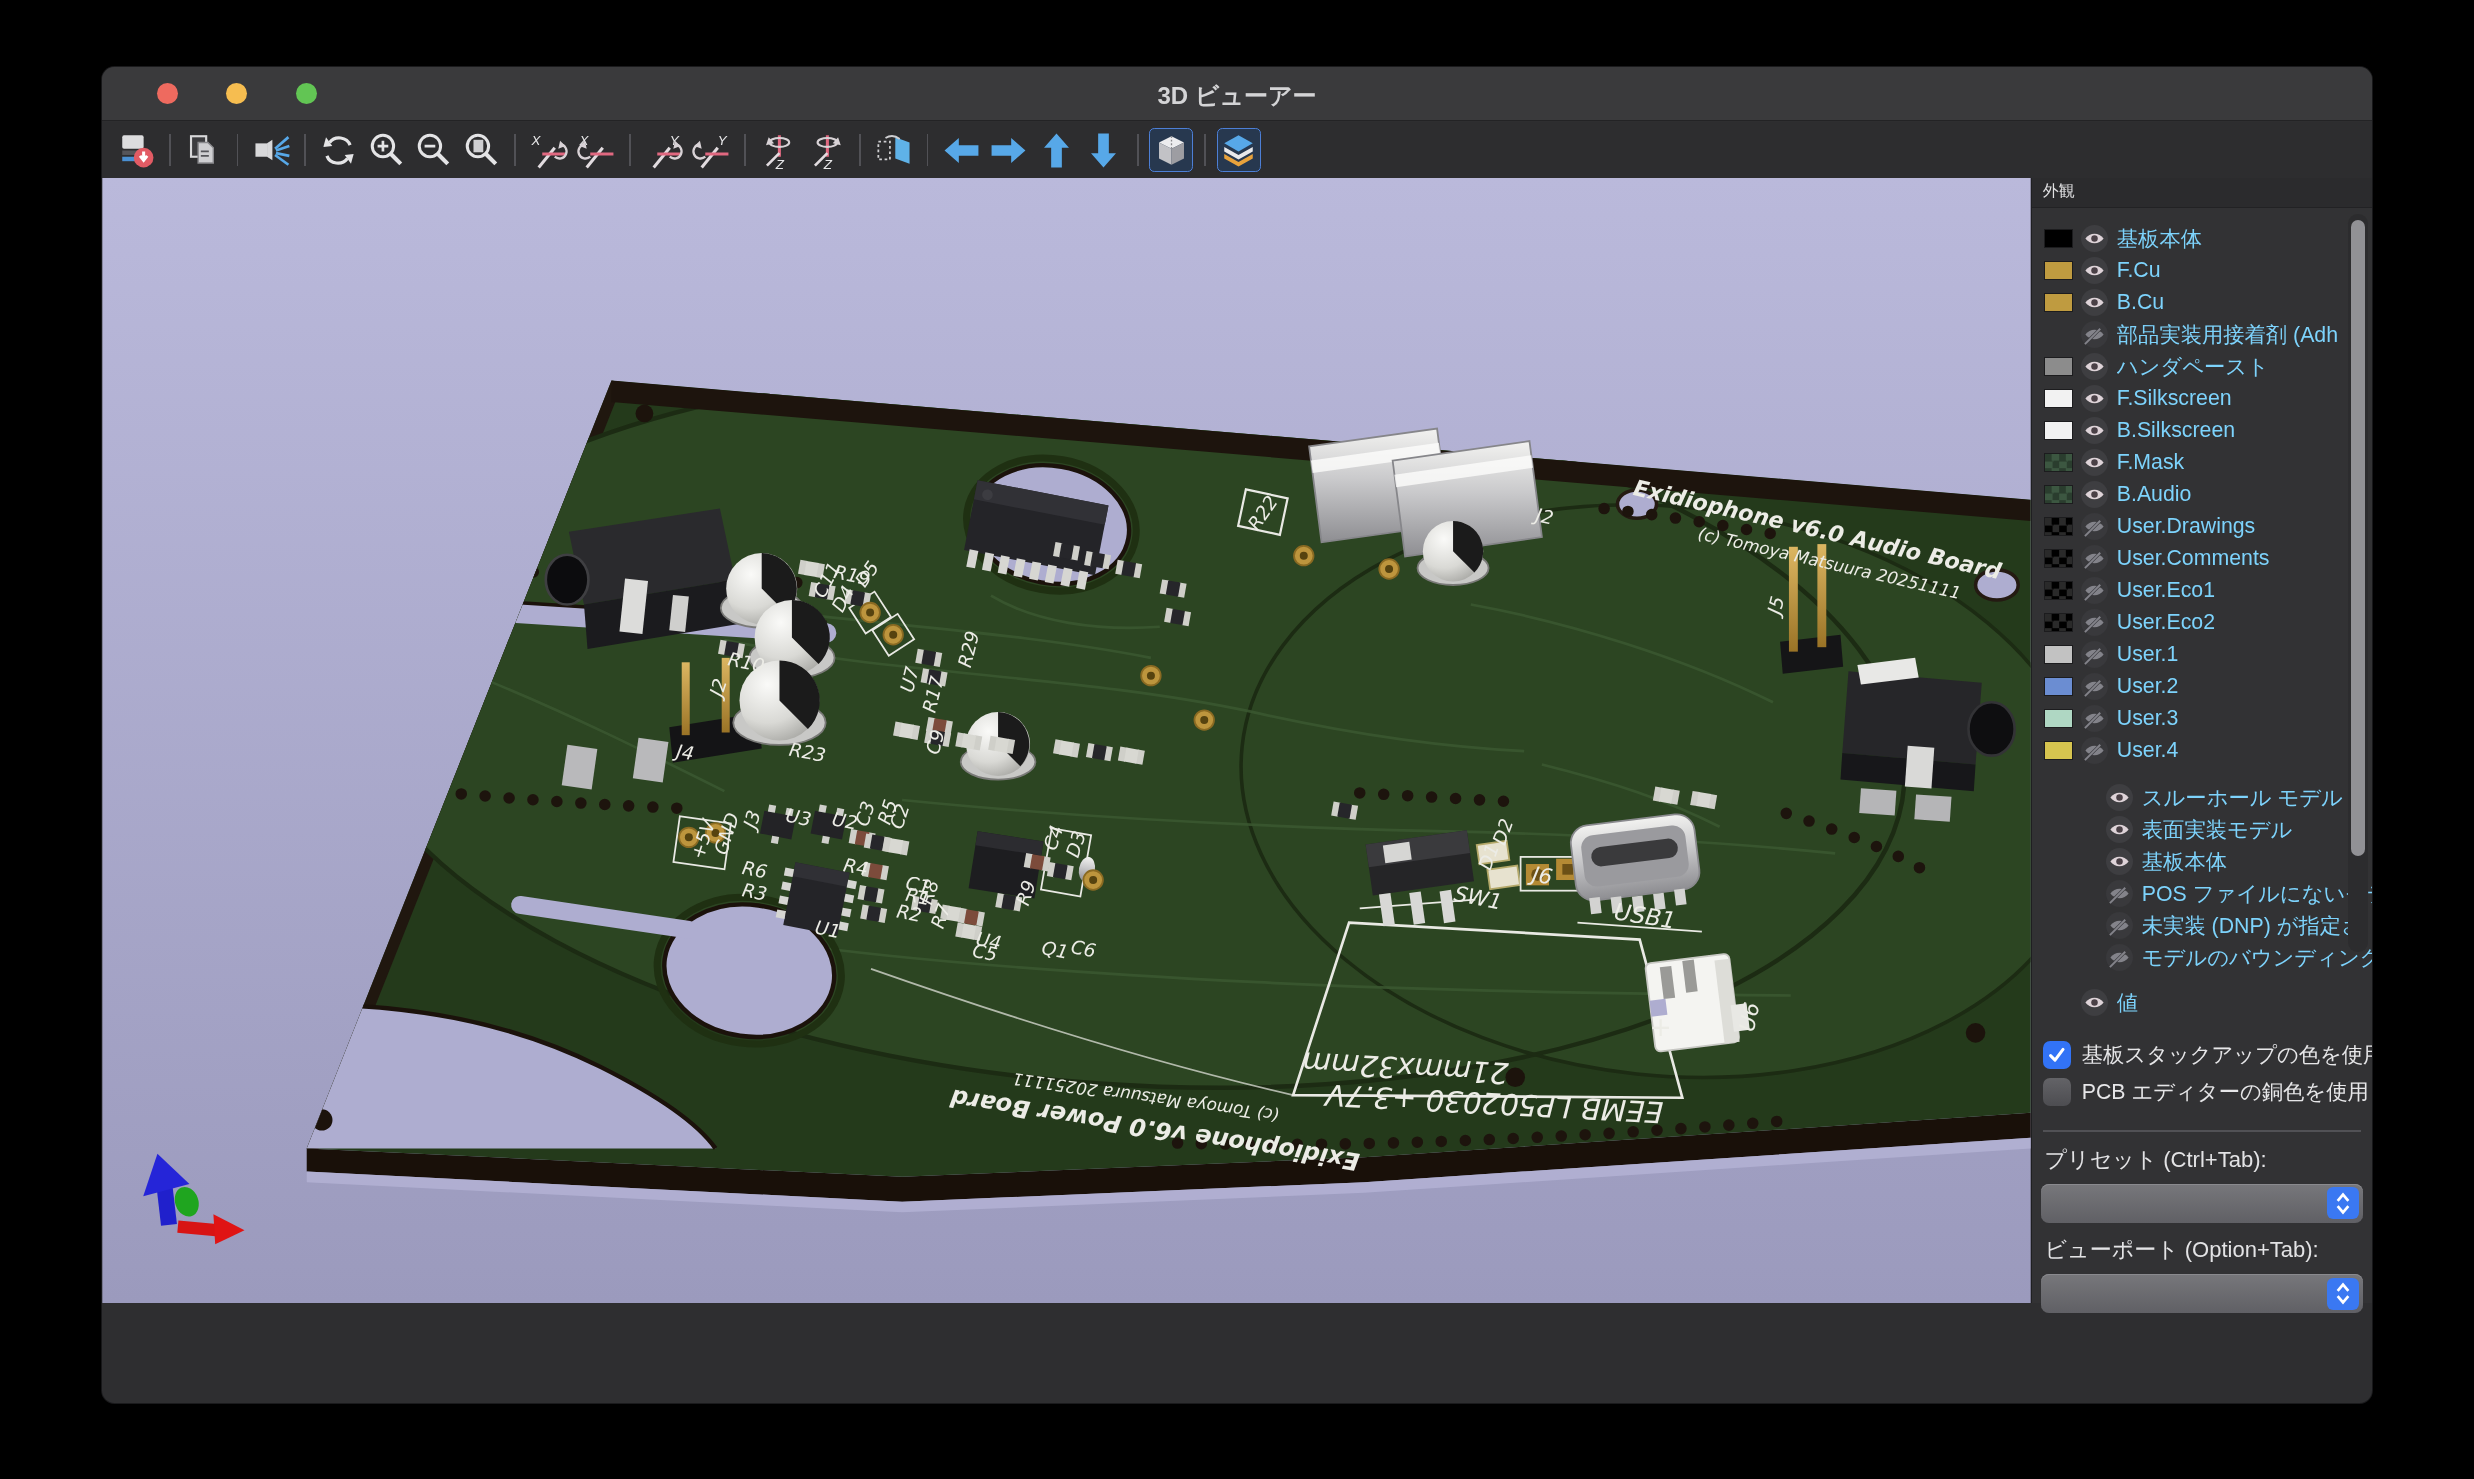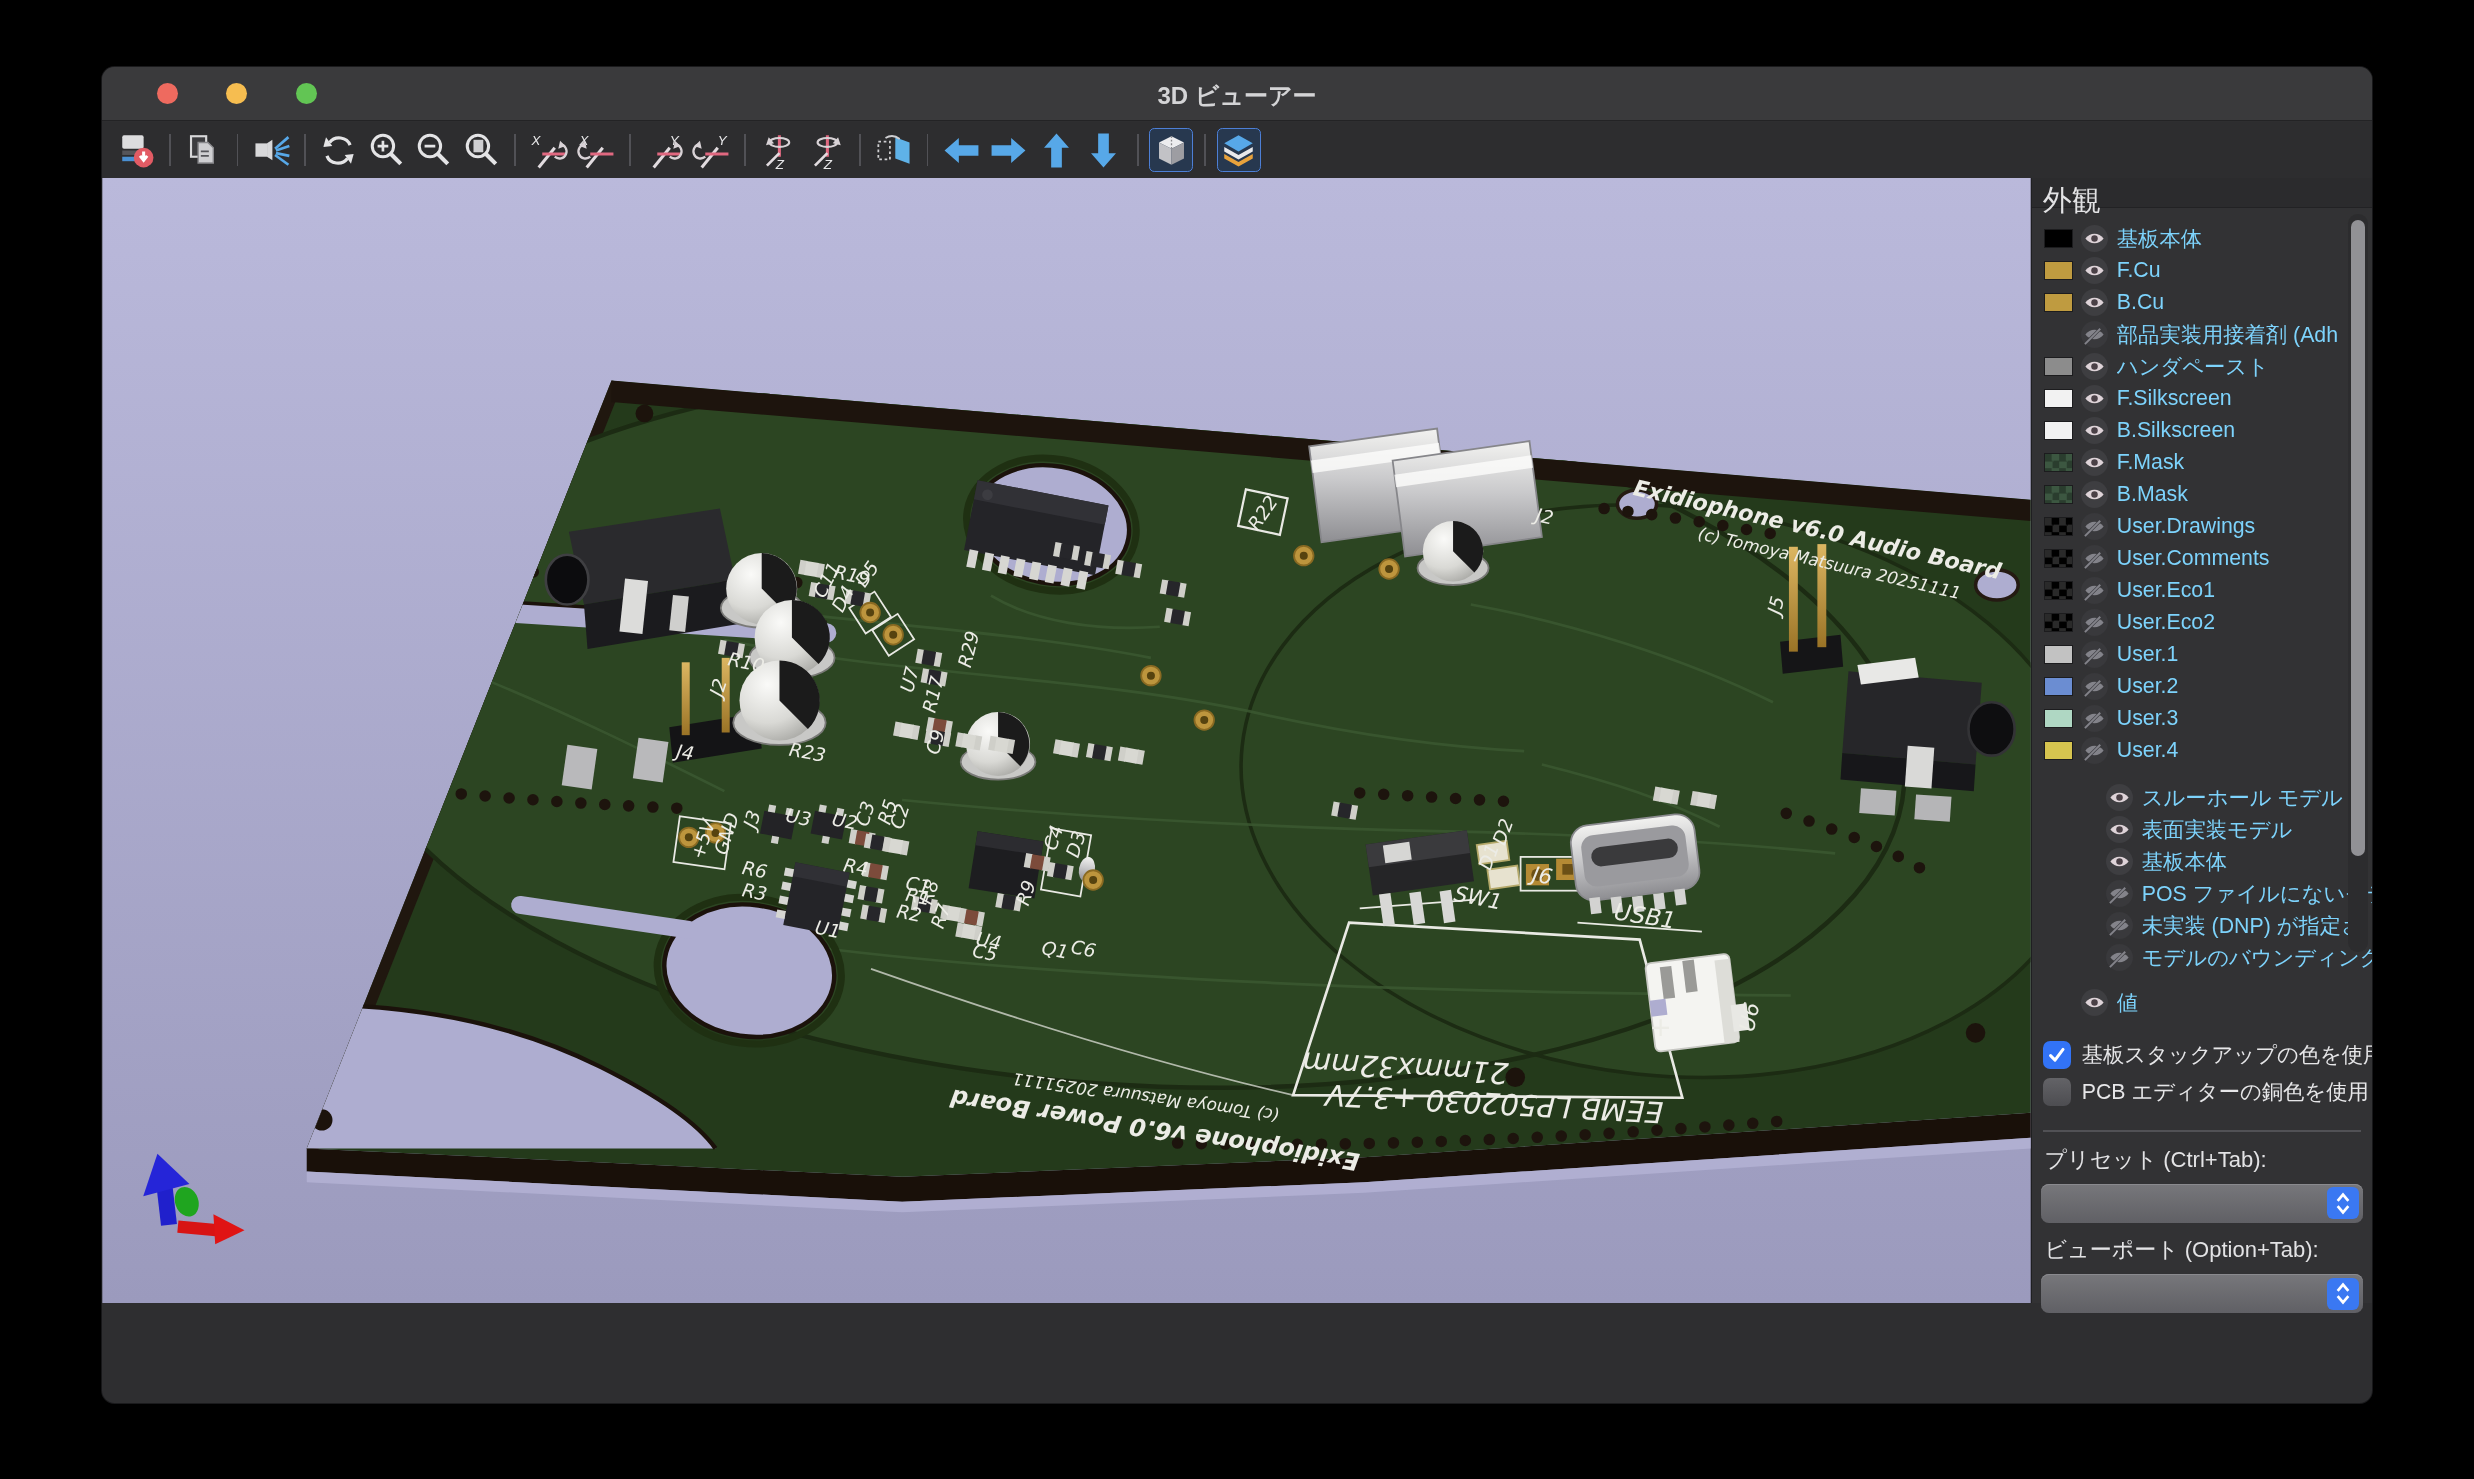--- a/index.html
+++ b/index.html
@@ -26,21 +26,21 @@
   .tbtn.active { background:#27384f; outline:1.8px solid #4d7fd6; outline-offset:-1.8px; }
   .tsep { width:1.8px; height:32px; background:#515156; margin:0 9px; flex:0 0 auto; }
   
   #viewport { position:absolute; left:0; top:111px; width:1929px; height:1125px; }
   #viewport svg { display:block; }
   .silk { fill:#ecece6; font-style:italic; font-family:"DejaVu Sans", sans-serif; }
   
   #sidebar { position:absolute; right:0; top:111px; width:341px; height:1125px;
              background:#323234; border-left:1.8px solid #1f1f21; }
   #sb-header { height:30px; background:#2b2b2d; border-bottom:1.8px solid #222224;
-               color:#e2e2e4; font-size:29px; padding:2.7px 0 0 10.7px; }
+               color:#e2e2e4; font-size:16px; padding:2.7px 0 0 10.7px; }
   #sb-scroll { position:absolute; right:4.4px; top:36px; width:19.6px; height:738px;
                background:#2c2c2e; border-radius:9.8px; }
   #sb-thumb  { position:absolute; right:7.1px; top:42px; width:14.2px; height:636px;
                background:#919195; border-radius:7.1px; }
   .lrow { height:32px; display:flex; align-items:center; padding-left:12.4px; }
   .lrow .sw { width:28.4px; height:18.7px; flex:0 0 auto; border:0.9px solid #1c1c1e; }
   .lrow .swsp { width:28.4px; height:18.7px; flex:0 0 auto; }
   .eyewrap { width:27px; height:27px; border-radius:50%; background:#3e3e41; margin-left:8px;
              display:flex; align-items:center; justify-content:center; flex:0 0 auto; }
   .eyewrap.off { background:#39393c; }
@@ -856,21 +856,21 @@
           <div class="lbl">F.Mask</div>
         </div>
         <div class="lrow">
           <div class="sw" style="background:repeating-conic-gradient(#3c5741 0 25%, #2a3d2e 0 50%) 0 0/14.2px 14.2px;"></div>
           <div class="eyewrap ">
             <svg width="23" height="23" viewBox="0 0 24 24">
               <path d="M2.5 12 C7 5.5 17 5.5 21.5 12 C17 18.5 7 18.5 2.5 12 Z" fill="#ded3d8"></path>
               <circle cx="12" cy="12" r="3.4" fill="#4a4046"></circle>
             </svg>
           </div>
-          <div class="lbl">B.Mask</div>
+          <div class="lbl">B.Audio</div>
         </div>
         <div class="lrow">
           <div class="sw" style="background:repeating-conic-gradient(#000000 0 25%, #2a2a2a 0 50%) 0 0/14.2px 14.2px;"></div>
           <div class="eyewrap off">
             <svg width="23" height="23" viewBox="0 0 24 24">
               <path d="M2.5 12 C7 5.5 17 5.5 21.5 12 C17 18.5 7 18.5 2.5 12 Z" fill="#83838a"></path>
               <line x1="4" y1="20" x2="20" y2="4" stroke="#39393c" stroke-width="3.2"></line>
               <line x1="2" y1="22" x2="18" y2="6" stroke="#83838a" stroke-width="2"></line>
             </svg>
           </div>

